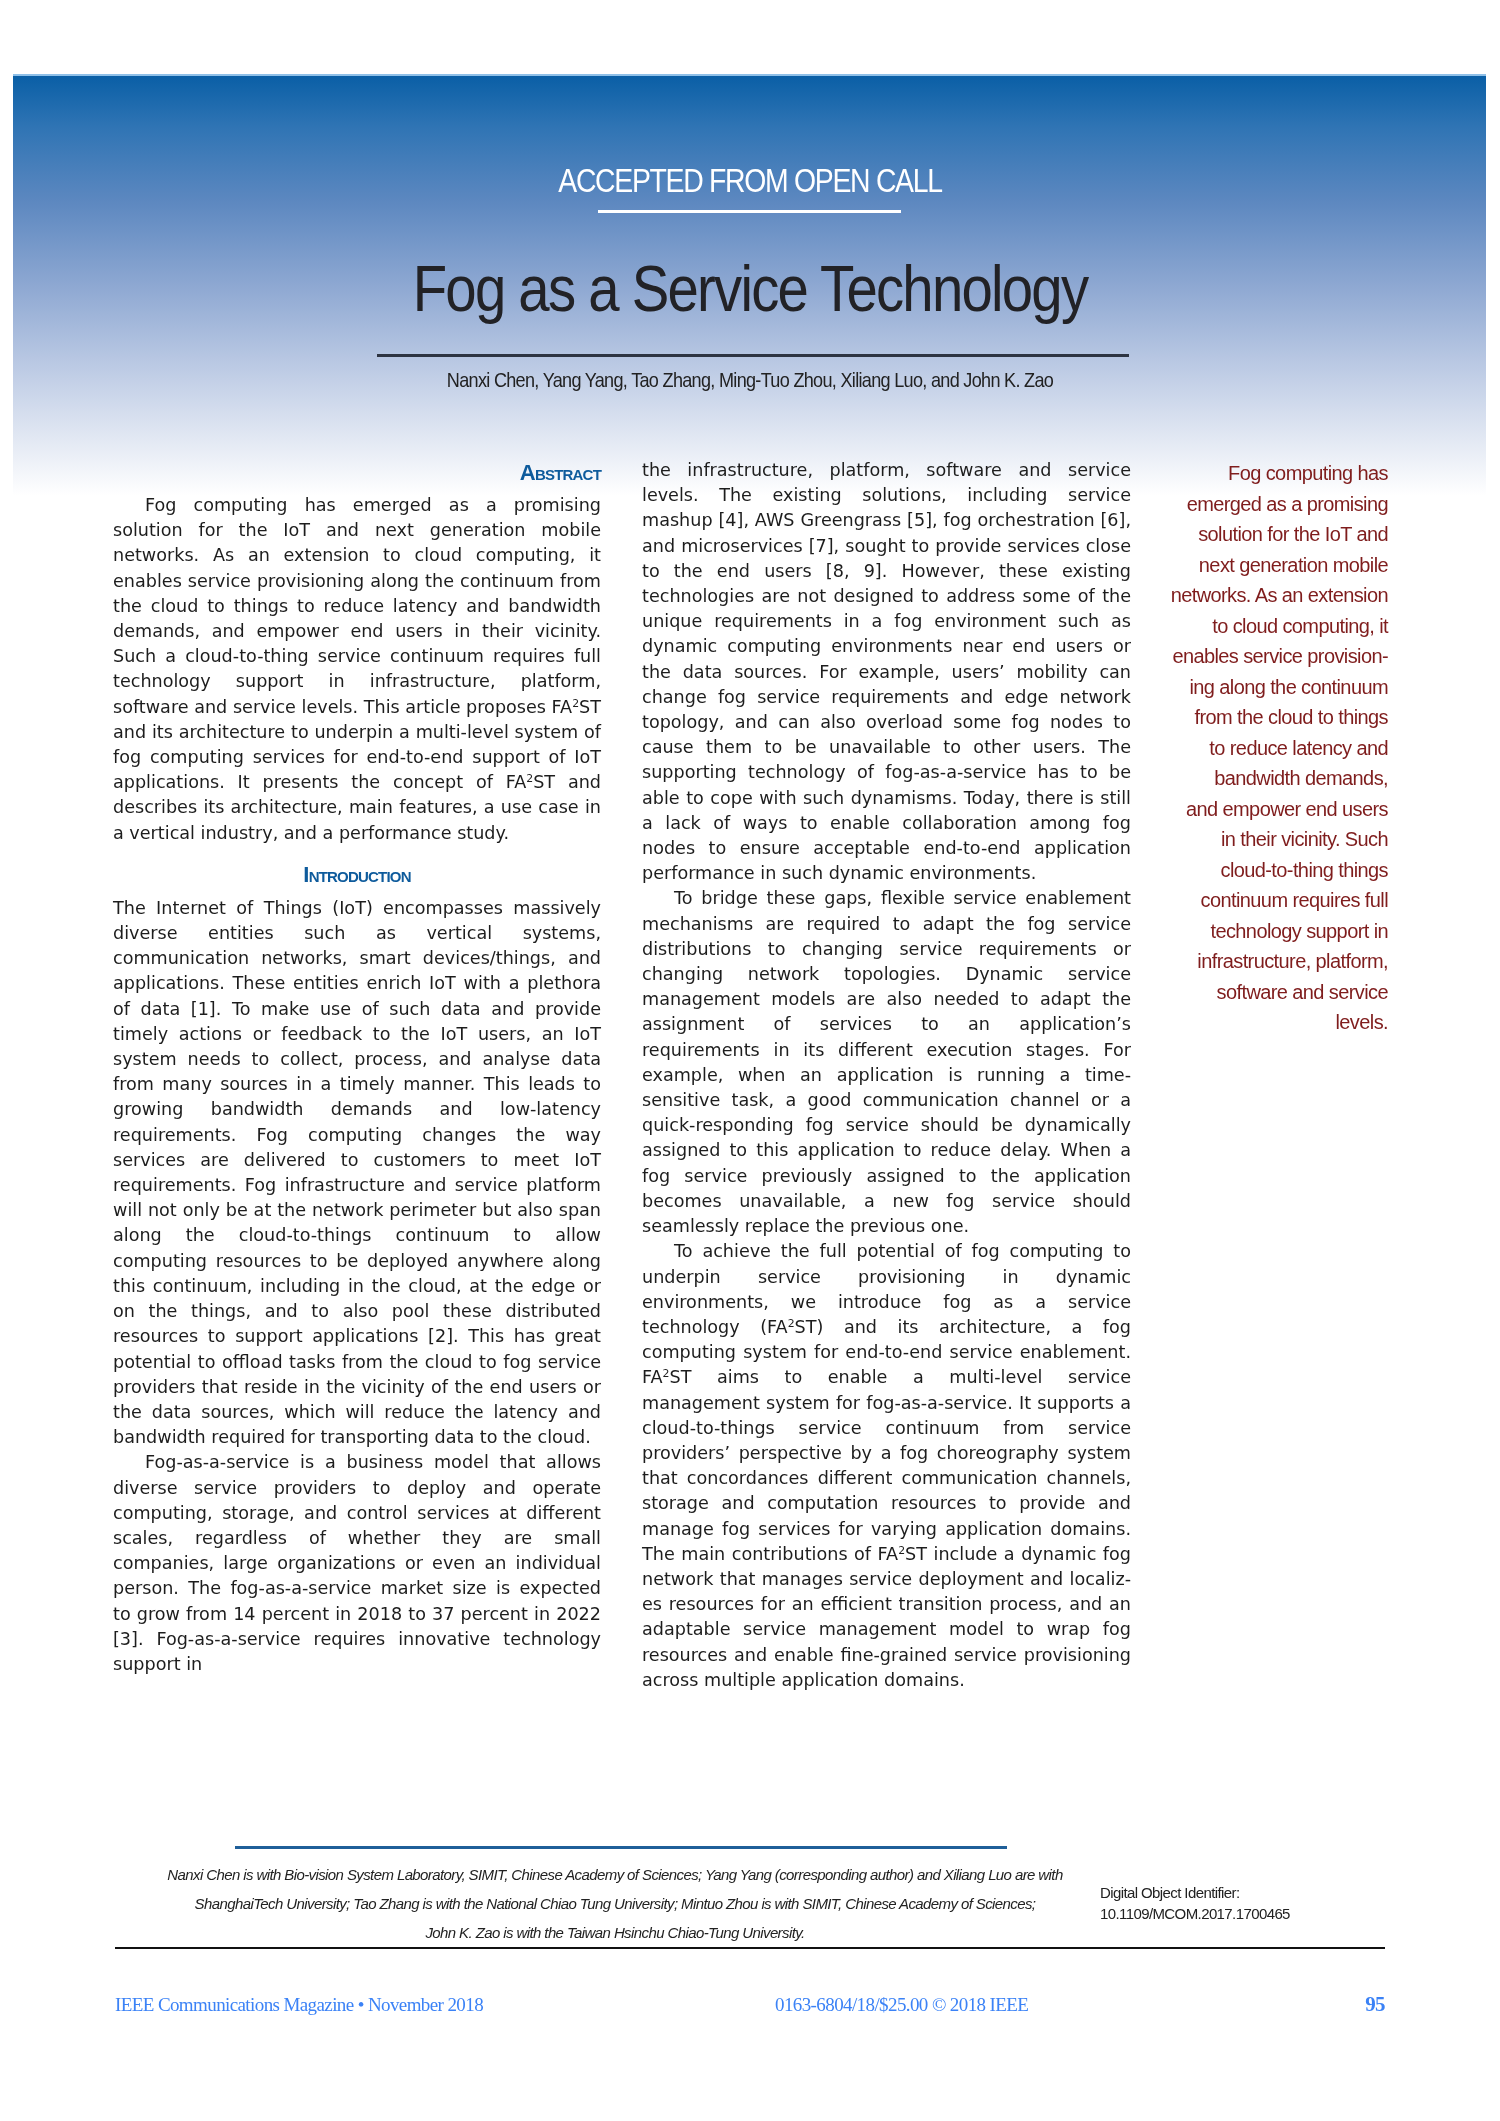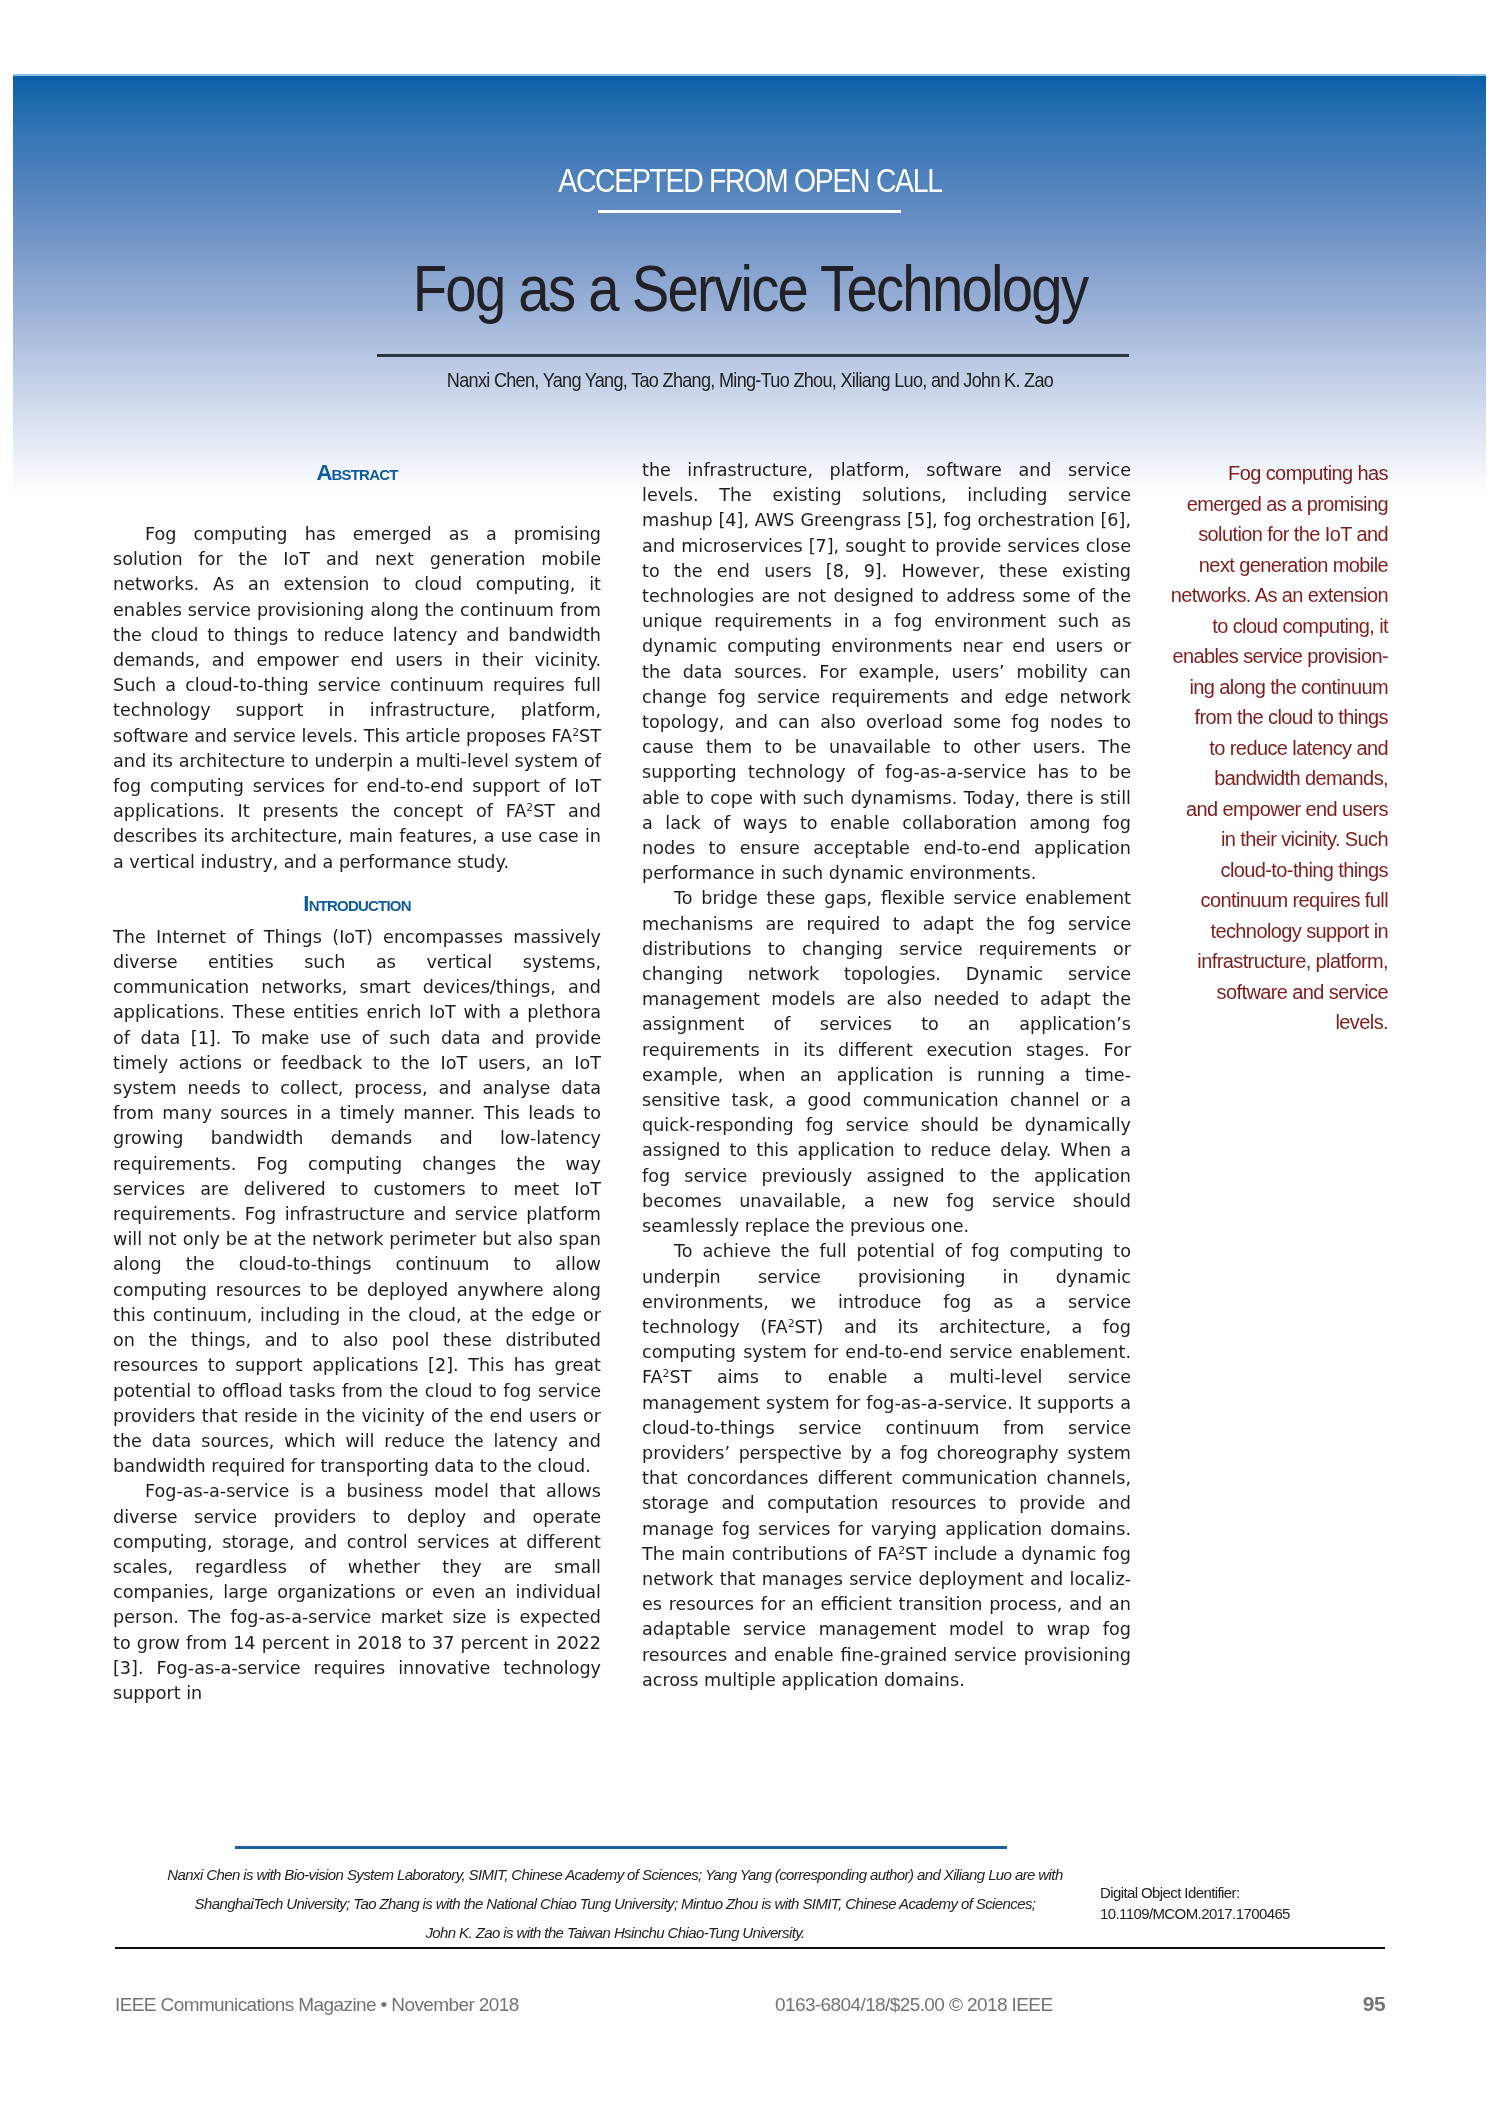--- a/index.html
+++ b/index.html
@@ -37,21 +37,21 @@
   }
   .col-left { left: 113px; top: 458px; width: 488px; }
   .col-mid { left: 642px; top: 458px; width: 489px; }
   .col p { margin: 0; }
   .col p.indent { text-indent: 32px; }
   .sec-head {
     text-align: center; color: #0e5b9c; font-family: "Liberation Sans", sans-serif;
     font-weight: bold; font-size: 22px; letter-spacing: -0.8px; line-height: 30px;
     font-variant: small-caps;
   }
-  .abstract-head { margin-bottom: 34px; }
+  .abstract-head { margin-bottom: 5px; text-align: right; }
   .intro-head { margin-top: 14px; margin-bottom: 6px; }
   sup { font-size: 0.62em; vertical-align: 0.55em; line-height: 0; }
   .pullquote {
     position: absolute; left: 1160px; top: 458px; width: 228px; text-align: right;
     font-family: "Liberation Sans", sans-serif; font-size: 20px; line-height: 30.5px;
     color: #7f1d1d; letter-spacing: -0.6px;
   }
   .pq-line { display: block; white-space: nowrap; }
   .fn-rule { position: absolute; top: 1846px; left: 235px; width: 772px; height: 3px; background: #1f5f99; }
   .affil {
@@ -61,22 +61,22 @@
   }
   .affil span { display: block; white-space: nowrap; margin-top: 8px; }
   .doi {
     position: absolute; top: 1882px; left: 1100px; width: 285px; 
     font-family: "Liberation Sans", sans-serif; font-size: 15px; line-height: 21px;
     letter-spacing: -0.6px; color: #222;
   }
   .doi span { display: block; }
   .foot-rule { position: absolute; top: 1947px; left: 115px; width: 1270px; height: 2px; background: #111; }
   .footer {
-    position: absolute; top: 1994px; font-family: Liberation Sans, sans-serif;
-    font-size: 19px; color: #737373; letter-spacing: -0.6px; white-space: nowrap;
+    position: absolute; top: 1994px; font-family: Liberation Serif, serif;
+    font-size: 19px; color: #3b82f6; letter-spacing: -0.6px; white-space: nowrap;
   }
   .foot-left { left: 115px; }
   .foot-center { left: 775px; }
   .foot-right { left: 1300px; width: 85px; text-align: right; font-weight: bold; font-size: 21px; top: 1992px; }
 </style>
 </head>
 <body>
 
 <div class="band"></div>
 <div class="kicker">ACCEPTED FROM OPEN CALL</div>

